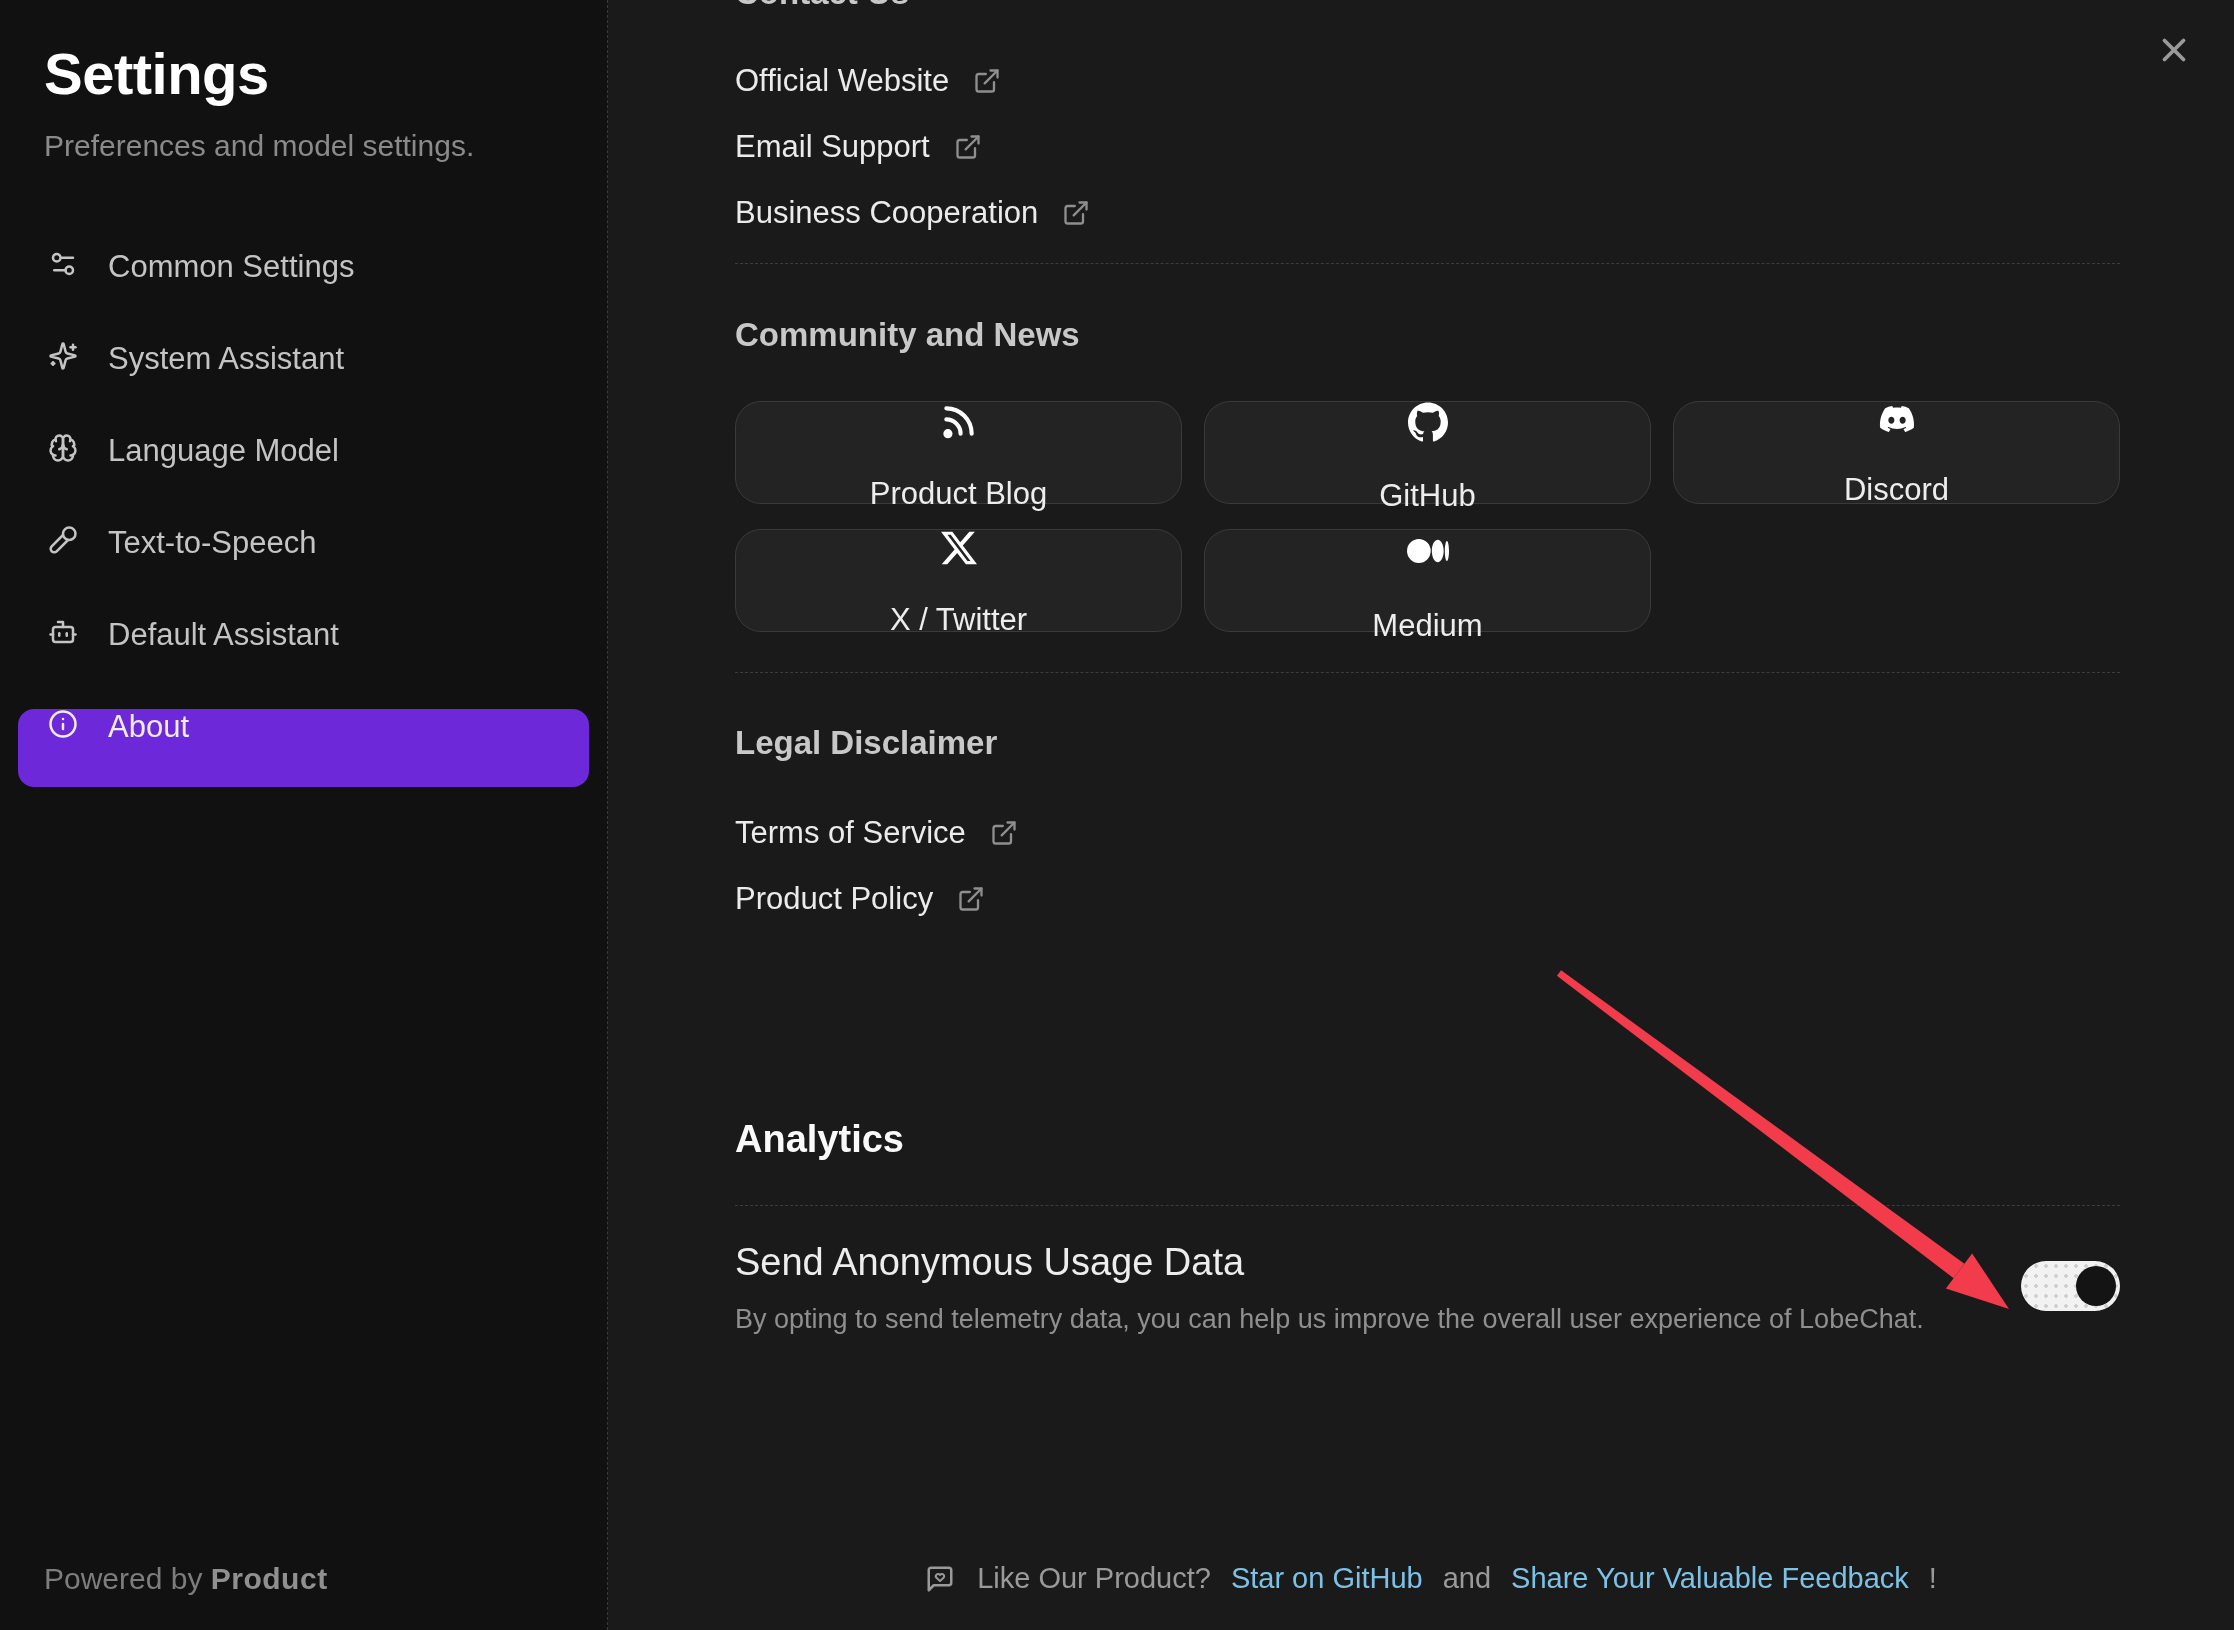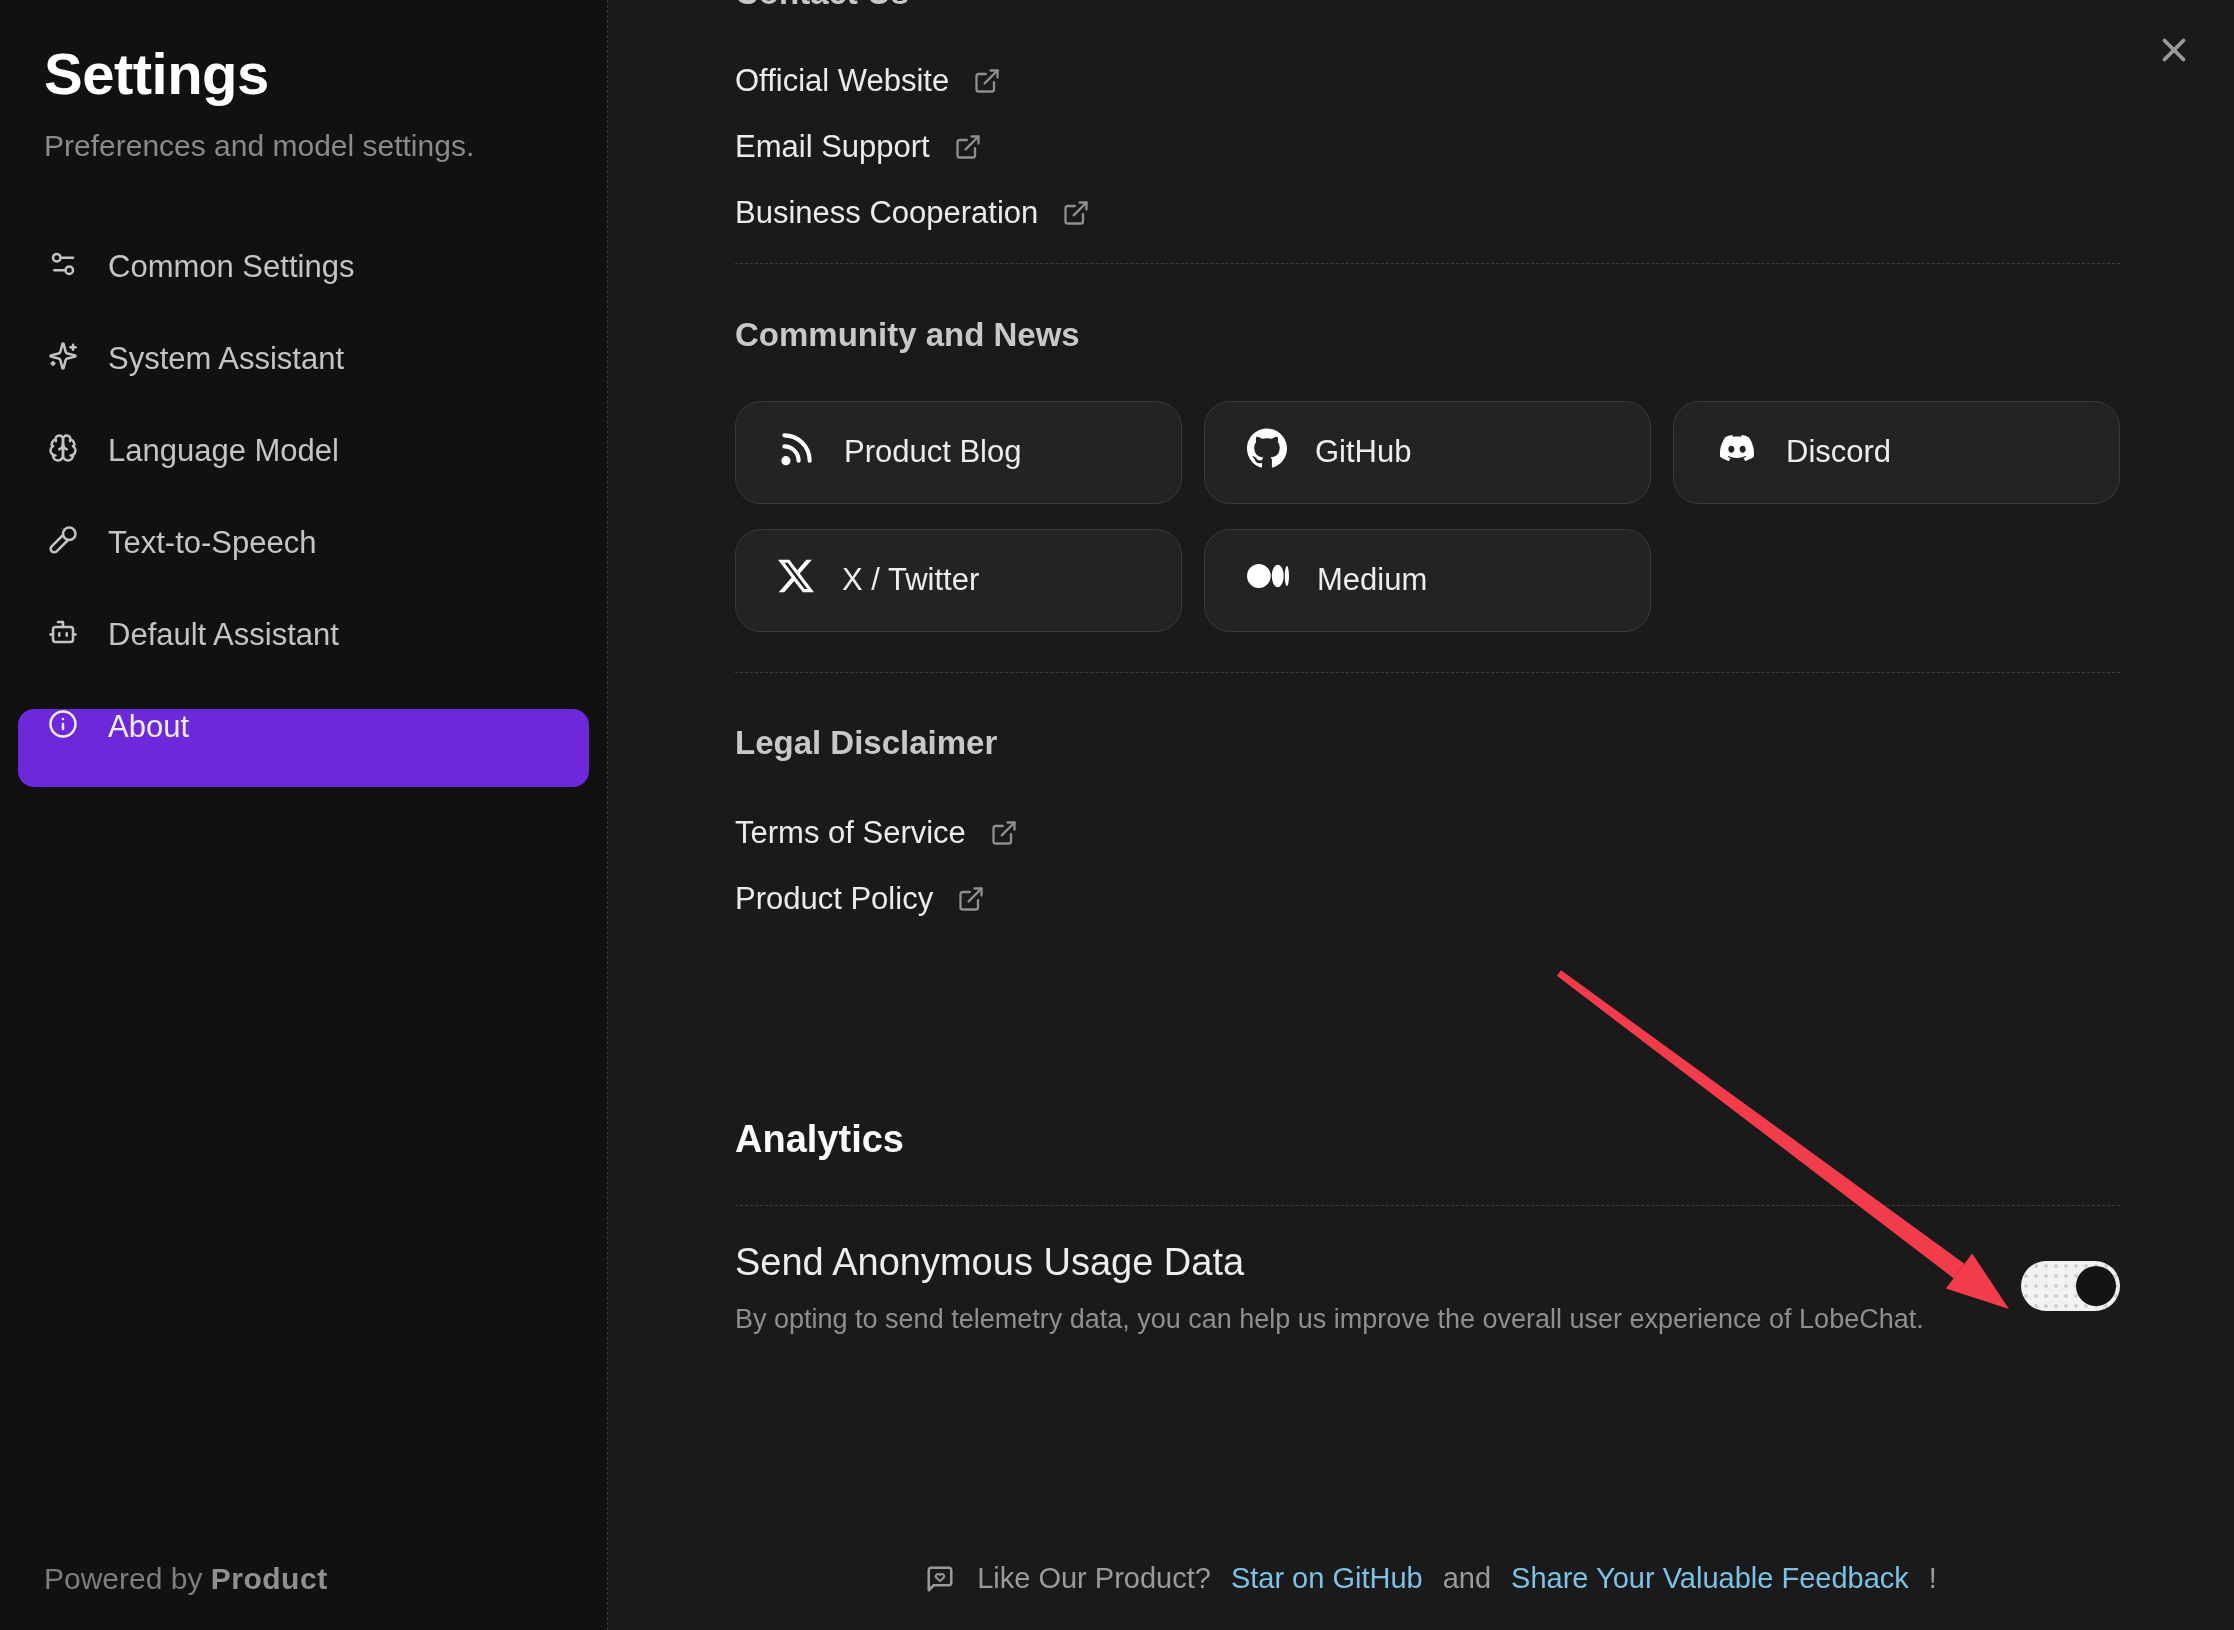--- a/index.html
+++ b/index.html
@@ -78,20 +78,21 @@
   }
   .comm-btn {
     display: flex; align-items: center; gap: 28px;
     height: 103px;
     padding: 0 42px;
     background: #232324;
     border: 1px solid #3a3a3b;
     border-radius: 26px;
     font-size: 31px; color: #ededed;
     cursor: pointer;
+    flex-direction: column;
   }
   .comm-btn .brand { color: #ffffff; flex: 0 0 auto; }
   .d2 { margin-top: 40px; }
   .h-legal { margin-top: 51px; }
   .legal-first { margin-top: 55px; }
   .h-analytics {
     margin-top: 203px;
     font-size: 38px; font-weight: 700; color: #fafafa;
   }
   .d3 { margin-top: 44px; }

